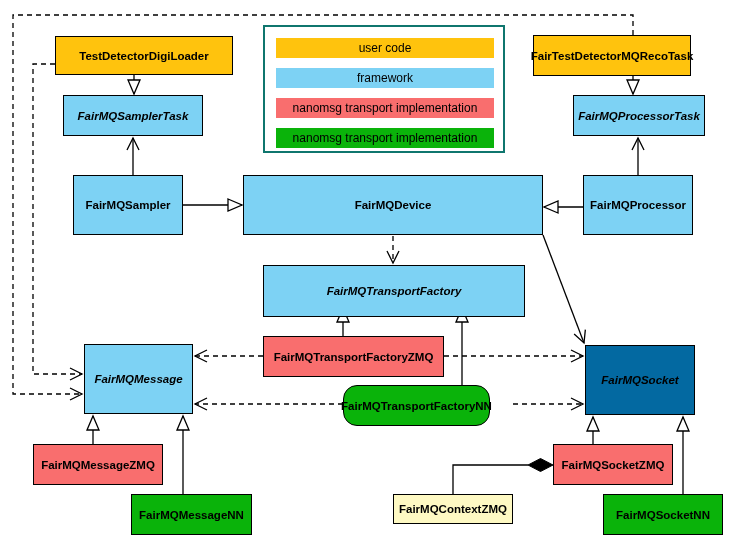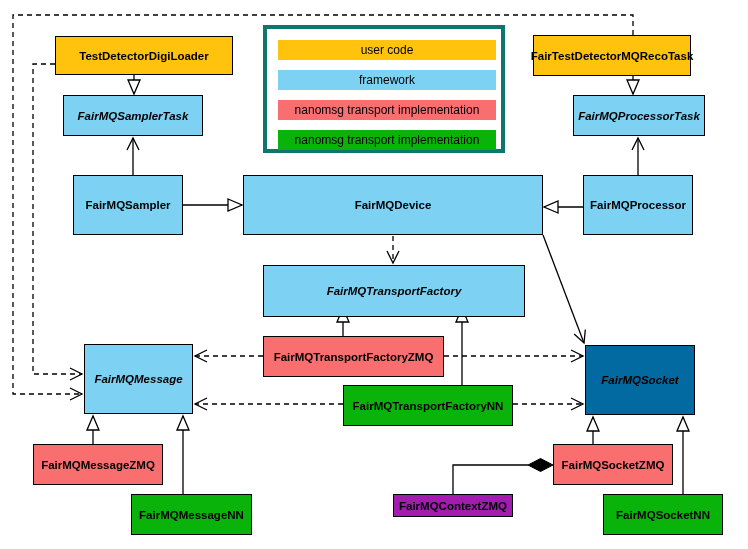--- a/index.html
+++ b/index.html
@@ -4,21 +4,21 @@
 <style>
   html,body{margin:0;padding:0;background:#fff;}
   #canvas{position:relative;width:748px;height:549px;background:#fff;overflow:hidden;
           font-family:"Liberation Sans",sans-serif;}
   #wires{position:absolute;left:0;top:0;width:748px;height:549px;}
   .node{position:absolute;display:flex;align-items:center;justify-content:center;
         border:1px solid #000;box-sizing:border-box;color:#000;
         font-weight:700;font-size:11.5px;text-align:right;white-space:nowrap;}
   .abstract{font-style:italic;}
   .legend{position:absolute;left:263px;top:25px;width:242px;height:128px;
-          border:4px solid #0f766e;background:#fff;box-sizing:border-box;}
+          border:2px solid #0f766e;background:#fff;box-sizing:border-box;}
   .legend-bar{position:absolute;left:11px;width:218px;height:20px;display:flex;
           align-items:center;justify-content:center;color:#000;
           font-weight:400;font-size:12px;white-space:nowrap;}
 </style>
 </head>
 <body>
 
 <div id="canvas">
 
   <svg id="wires" viewBox="0 0 748 549">
@@ -70,22 +70,22 @@
 
   <div class="node" style="left: 55px; top: 36px; width: 178px; height: 39px; background: rgb(255, 195, 13);">TestDetectorDigiLoader</div>
   <div class="node" style="left: 533px; top: 35px; width: 158px; height: 41px; background: rgb(255, 195, 13);">FairTestDetectorMQRecoTask</div>
   <div class="node abstract" style="left: 63px; top: 95px; width: 140px; height: 41px; background: rgb(125, 210, 244);">FairMQSamplerTask</div>
   <div class="node abstract" style="left: 573px; top: 95px; width: 132px; height: 41px; background: rgb(125, 210, 244);">FairMQProcessorTask</div>
   <div class="node" style="left: 73px; top: 175px; width: 110px; height: 60px; background: rgb(125, 210, 244);">FairMQSampler</div>
   <div class="node" style="left: 243px; top: 175px; width: 300px; height: 60px; background: rgb(125, 210, 244);">FairMQDevice</div>
   <div class="node" style="left: 583px; top: 175px; width: 110px; height: 60px; background: rgb(125, 210, 244);">FairMQProcessor</div>
   <div class="node abstract" style="left: 263px; top: 265px; width: 262px; height: 52px; background: rgb(125, 210, 244);">FairMQTransportFactory</div>
   <div class="node" style="left: 263px; top: 336px; width: 181px; height: 41px; background: rgb(249, 110, 110);">FairMQTransportFactoryZMQ</div>
-  <div class="node" style="left: 343px; top: 385px; width: 170px; height: 41px; background: rgb(10, 179, 10);">FairMQTransportFactoryNN</div>
+  <div class="node" style="left: 343px; top: 385px; width: 147px; height: 41px; background: rgb(10, 179, 10); border-radius: 14px;">FairMQTransportFactoryNN</div>
   <div class="node abstract" style="left: 84px; top: 344px; width: 109px; height: 70px; background: rgb(125, 210, 244);">FairMQMessage</div>
   <div class="node abstract" style="left: 585px; top: 345px; width: 110px; height: 70px; background: #0369a1;">FairMQSocket</div>
   <div class="node" style="left: 33px; top: 444px; width: 130px; height: 41px; background: rgb(249, 110, 110);">FairMQMessageZMQ</div>
   <div class="node" style="left: 103px; top: 494px; width: 121px; height: 41px; background: rgb(10, 179, 10); margin-left: 28px;">FairMQMessageNN</div>
-  <div class="node" style="left: 393px; top: 494px; width: 120px; height: 23px; background: #a21caf;">FairMQContextZMQ</div>
+  <div class="node" style="left: 393px; top: 494px; width: 120px; height: 30px; background: #fef9c3;">FairMQContextZMQ</div>
   <div class="node" style="left: 553px; top: 444px; width: 120px; height: 41px; background: rgb(249, 110, 110);">FairMQSocketZMQ</div>
   <div class="node" style="left: 603px; top: 494px; width: 120px; height: 41px; background: rgb(10, 179, 10);">FairMQSocketNN</div>
 
 </div>
 
 </body></html>

